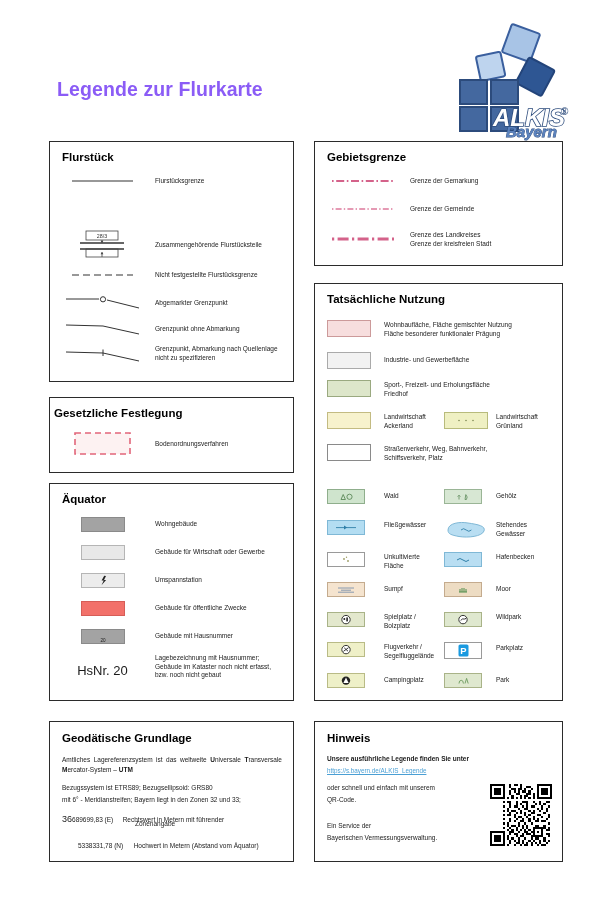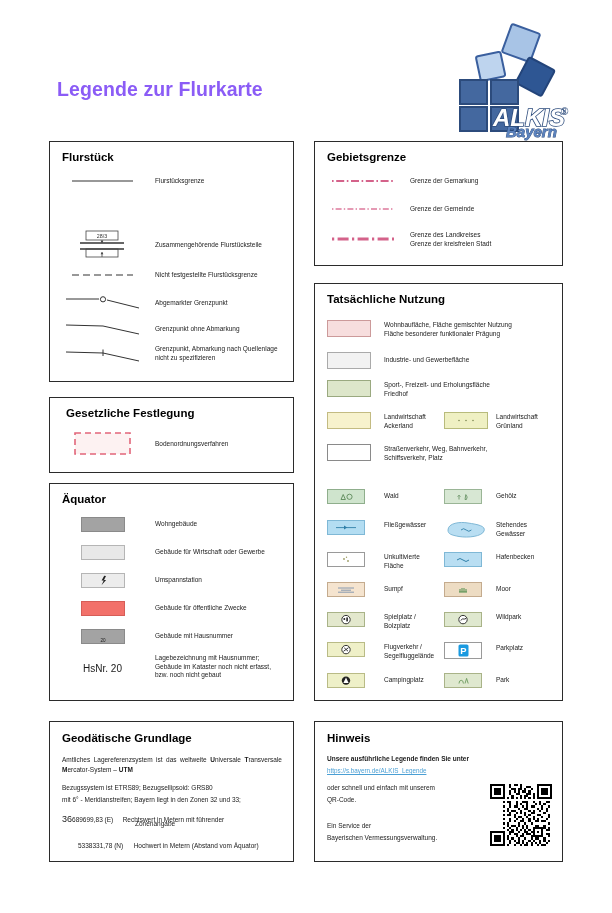--- a/index.html
+++ b/index.html
@@ -127,21 +127,21 @@
           <path d="M3 5 L40 6 L76 14" fill="none" stroke="#333" stroke-width="1"></path>
           <line x1="40" y1="2.5" x2="40" y2="9" stroke="#333" stroke-width="1"></line>
         </svg>
       </div>
       <div class="lbl" style="white-space:pre-line;">Grenzpunkt, Abmarkung nach Quellenlage
 nicht zu spezifizieren</div>
     </div>
   </div>
 
   <div class="box" style="left:49px;top:397px;width:245px;height:76px;">
-    <div class="box-title" style="position:absolute;left:16px;top:9px;text-align:right;">Gesetzliche Festlegung</div>
+    <div class="box-title" style="position:absolute;left:4px;top:9px;text-align:right;">Gesetzliche Festlegung</div>
     <div class="row" style="left:0;top:34px;width:245px;">
       <div class="sym" style="width:105px;">
         <svg width="58" height="24">
           <rect x="1" y="1" width="55" height="21" fill="#fdf2f2" stroke="#e2667a" stroke-width="1.6" stroke-dasharray="6 4"></rect>
         </svg>
       </div>
       <div class="lbl">Bodenordnungsverfahren</div>
     </div>
   </div>
 
@@ -184,21 +184,21 @@
         <svg width="44" height="15">
           <rect x="0.5" y="0.5" width="43" height="14" fill="#a3a3a3" stroke="#8a8a8a" stroke-width="1"></rect>
           <text x="22" y="12.5" font-size="4.6" font-family="Liberation Sans, sans-serif" text-anchor="middle" fill="#1a1a1a">20</text>
         </svg>
       </div>
       <div class="lbl">Gebäude mit Hausnummer</div>
     </div>
 
     <div class="row" style="left:0;top:170px;width:245px;align-items:flex-start;">
       <div class="sym" style="width:105px;padding-top:9px;">
-        <span style="font-size:10px;color:#1a1a1a;">HsNr. 20</span>
+        <span style="font-size:13px;color:#1a1a1a;">HsNr. 20</span>
       </div>
       <div class="lbl" style="white-space:pre-line;">Lagebezeichnung mit Hausnummer;
 Gebäude im Kataster noch nicht erfasst,
 bzw. noch nicht gebaut</div>
     </div>
   </div>
 
   <div class="box" style="left:49px;top:721px;width:245px;height:141px;">
     <div class="box-title" style="position:absolute;left:12px;top:10px;">Geodätische Grundlage</div>
 

